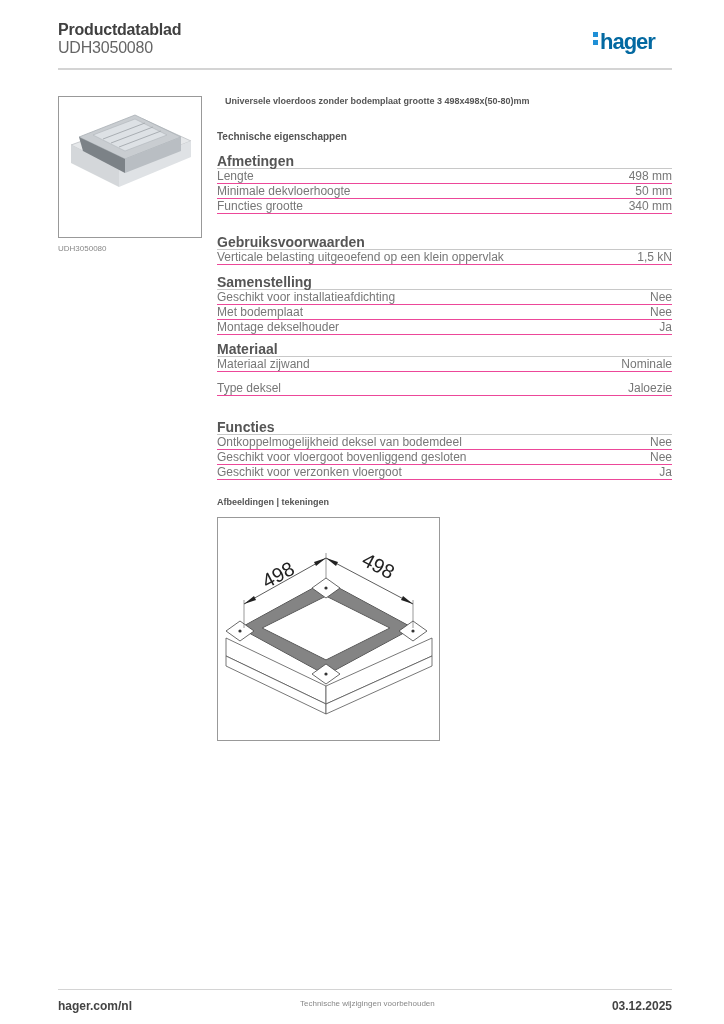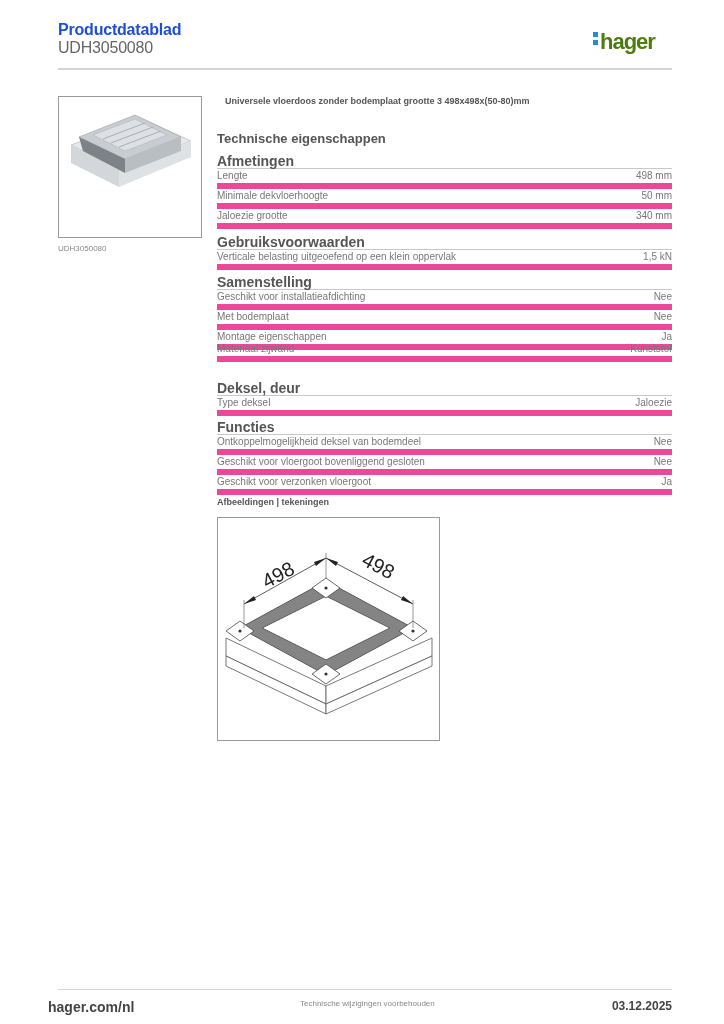--- a/index.html
+++ b/index.html
@@ -1,37 +1,37 @@
 <!DOCTYPE html>
 <html><head>
 <meta charset="utf-8">
 <style>
   html, body { margin: 0; padding: 0; background: #ffffff; }
   body { width: 724px; height: 1024px; position: relative; overflow: hidden;
          font-family: "Liberation Sans", sans-serif; color: #555; }
-  .header-title { position: absolute; left: 58px; top: 21px; font-size: 16px; font-weight: bold; color: #1d4ed8; letter-spacing: -0.2px; }
+  .header-title { position: absolute; left: 58px; top: 21px; font-size: 16px; font-weight: bold; color: #404040; letter-spacing: -0.2px; }
   .header-code { position: absolute; left: 58px; top: 39px; font-size: 16px; color: #666; letter-spacing: -0.2px; }
-  .logo { position: absolute; left: 593px; top: 29px; font-size: 22px; font-weight: bold; color: #4d7c0f; letter-spacing: -1px; text-align: right; }
+  .logo { position: absolute; left: 593px; top: 29px; font-size: 22px; font-weight: bold; color: #0369a1; letter-spacing: -1px; text-align: right; }
   .logo .colon { display: inline-block; width: 5px; margin-right: 2px; position: relative; top: -1px; }
   .logo .colon i { display: block; width: 5px; height: 5px; background: #1f8fd6; margin: 3px 0; }
   .header-rule { position: absolute; left: 58px; top: 68px; width: 614px; height: 2px; background: #d4d4d4; }
 
   .photo { position: absolute; left: 58px; top: 96px; width: 142px; height: 140px; border: 1px solid #999; background: #fff; }
   .photo-caption { position: absolute; left: 58px; top: 244px; font-size: 8px; color: #888; }
   .product-title { position: absolute; left: 217px; top: 96px; font-size: 9px; font-weight: bold; color: #555; padding-left: 8px; }
-  .tech-title { position: absolute; left: 217px; top: 131px; font-size: 13px; font-weight: bold; color: #555; }
+  .tech-title { position: absolute; left: 217px; top: 131px; font-size: 10px; font-weight: bold; color: #555; }
   .group-title { font-size: 14px; font-weight: bold; color: #555; height: 14px; line-height: 14px; border-bottom: 1px solid #c8c8c8; }
-  .row { display: flex; justify-content: space-between; font-size: 10px; color: #777; height: 14px; line-height: 14px; border-bottom: 6px solid #ec4899; gap: 39px; }
+  .row { display: flex; justify-content: space-between; font-size: 12px; color: #777; height: 14px; line-height: 14px; border-bottom: 1px solid #ec4899; gap: 39px; }
   .row .val { text-align: left; }
   .group { position: absolute; left: 217px; width: 455px; }
   .img-title { position: absolute; left: 217px; top: 497px; font-size: 9px; font-weight: bold; color: #555; }
   .drawing { position: absolute; left: 217px; top: 517px; width: 221px; height: 222px; border: 1px solid #999; background: #fff; }
 
   .footer-rule { position: absolute; left: 58px; top: 989px; width: 614px; height: 1px; background: #d4d4d4; }
-  .footer-left { position: absolute; left: 48px; top: 999px; font-size: 14px; font-weight: bold; color: #444; }
+  .footer-left { position: absolute; left: 58px; top: 999px; font-size: 12px; font-weight: bold; color: #444; }
   .footer-center { position: absolute; left: 300px; top: 999px; font-size: 8px; color: #888; }
   .footer-right { position: absolute; right: 52px; top: 999px; font-size: 12px; font-weight: bold; color: #444; }
 </style>
 </head>
 <body>
 
 <div>
   <div class="header-title">Productdatablad</div>
   <div class="header-code">UDH3050080</div>
   <div class="logo">
@@ -63,21 +63,21 @@
   <div class="group-title">Afmetingen</div>
   <div class="row">
       <span>Lengte</span>
       <span class="val">498 mm</span>
     </div>
   <div class="row">
       <span>Minimale dekvloerhoogte</span>
       <span class="val">50 mm</span>
     </div>
   <div class="row">
-      <span>Jaloezie grootte</span>
+      <span>Functies grootte</span>
       <span class="val">340 mm</span>
     </div>
 </div>
 
 <div class="group" style="top:235px">
   <div class="group-title">Gebruiksvoorwaarden</div>
   <div class="row">
       <span>Verticale belasting uitgeoefend op een klein oppervlak</span>
       <span class="val">1,5 kN</span>
     </div>
@@ -87,34 +87,34 @@
   <div class="group-title">Samenstelling</div>
   <div class="row">
       <span>Geschikt voor installatieafdichting</span>
       <span class="val">Nee</span>
     </div>
   <div class="row">
       <span>Met bodemplaat</span>
       <span class="val">Nee</span>
     </div>
   <div class="row">
-      <span>Montage eigenschappen</span>
+      <span>Montage dekselhouder</span>
       <span class="val">Ja</span>
     </div>
 </div>
 
 <div class="group" style="top:342px">
+  <div class="group-title">Materiaal</div>
   <div class="row">
       <span>Materiaal zijwand</span>
-      <span class="val">Kunststof</span>
+      <span class="val">Nominale</span>
     </div>
 </div>
 
 <div class="group" style="top:381px">
-  <div class="group-title">Deksel, deur</div>
   <div class="row">
       <span>Type deksel</span>
       <span class="val">Jaloezie</span>
     </div>
 </div>
 
 <div class="group" style="top:420px">
   <div class="group-title">Functies</div>
   <div class="row">
       <span>Ontkoppelmogelijkheid deksel van bodemdeel</span>

